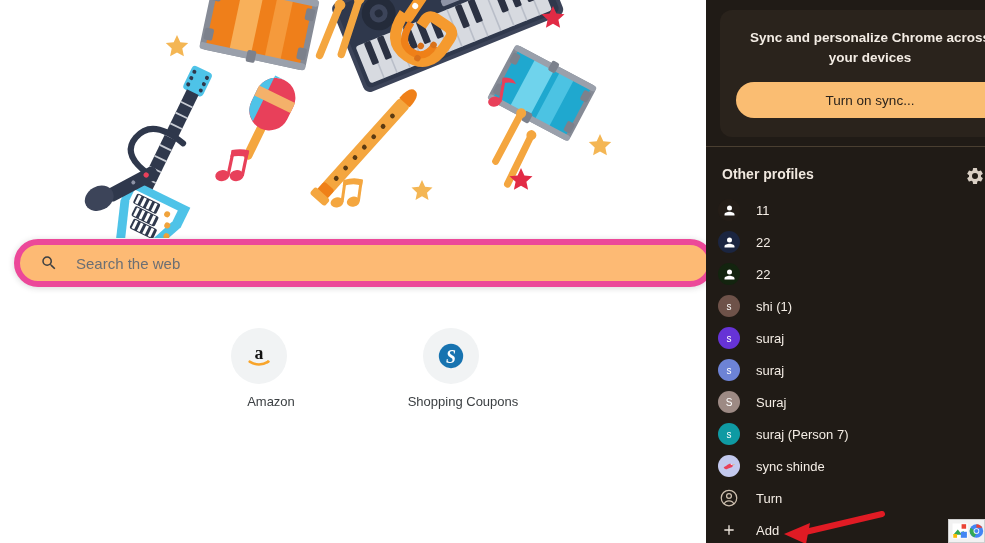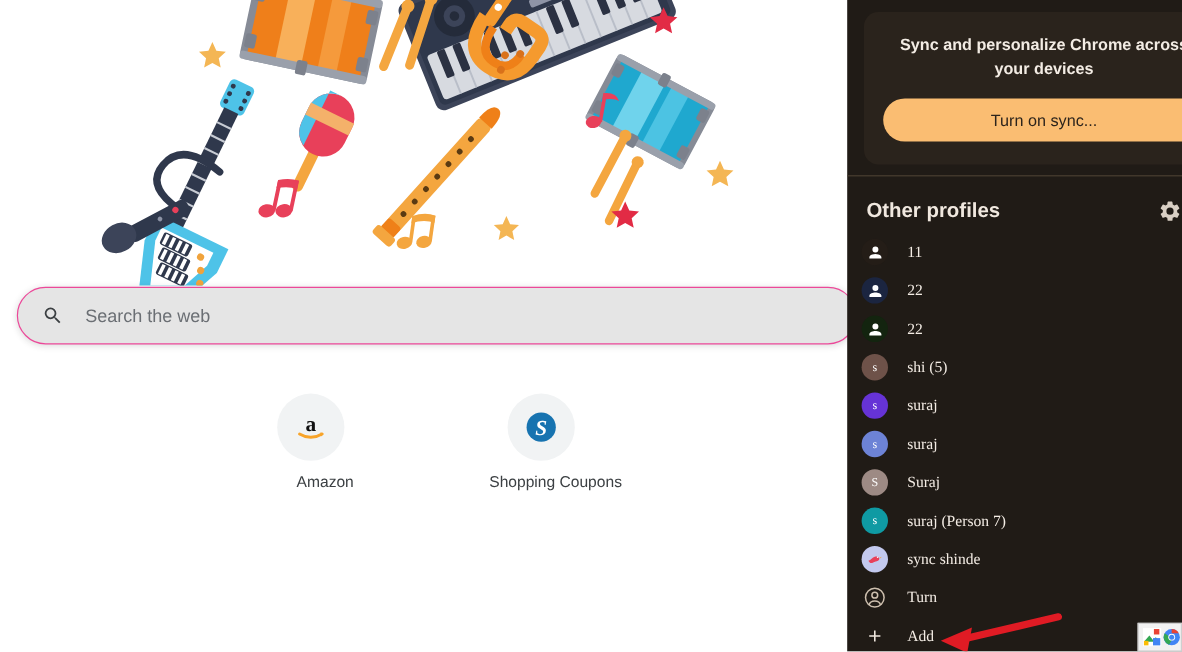--- a/index.html
+++ b/index.html
@@ -21,22 +21,22 @@
   .hero {
     position: absolute; left: 0; top: 0; width: 710px; height: 238px;
     overflow: hidden;
   }
   .hero svg { position: absolute; left: 0; top: 0; }
 
   
   .searchbar {
     position: absolute; left: 14px; top: 239px;
     width: 700px; height: 48px;
-    background: #e5e5e5;
-    border: 1px solid #ec4899;
+    background: #fdba74;
+    border: 6px solid #ec4899;
     border-radius: 24px;
     box-shadow: 0 1px 6px rgba(32,33,36,.18);
     display: flex; align-items: center;
   }
   .search-icon { margin-left: 20px; margin-right: 18px; display: flex; }
   .search-input {
     border: 0; outline: 0; background: transparent;
     font-family: "Liberation Sans", sans-serif;
     font-size: 15px; color: #3c4043; width: 560px;
   }
@@ -85,30 +85,30 @@
     font-family: "Liberation Sans", sans-serif;
     cursor: pointer;
   }
   .divider {
     position: absolute; left: 0; top: 146px; width: 279px; height: 1px;
     background: #4a3f31;
   }
 
   .section-head {
     position: absolute; left: 16px; top: 166px;
-    color: #f0e8df; font-size: 17px; font-weight: bold;
+    color: #f0e8df; font-size: 14px; font-weight: bold;
   }
   .gear {
     position: absolute; right: 0px; top: 166px;
   }
 
   .plist { position: absolute; left: 0; top: 194px; width: 279px; }
   .prow {
     display: flex; align-items: center;
-    height: 32px; padding-left: 12px; cursor: pointer; font-family: Liberation Serif, serif;
+    height: 32px; padding-left: 12px; cursor: pointer;
   }
   .avatar {
     width: 22px; height: 22px; border-radius: 50%;
     display: flex; align-items: center; justify-content: center;
     flex: 0 0 22px;
     color: #ffffff; font-size: 10px;
   }
   .pname {
     margin-left: 16px; color: #f4ede5; font-size: 13px;
     white-space: nowrap;
@@ -456,21 +456,21 @@
             <path fill="#ffffff" d="M12 12a4 4 0 1 0 0-8 4 4 0 0 0 0 8zm0 2c-3.3 0-8 1.7-8 4v2h16v-2c0-2.3-4.7-4-8-4z"></path>
           </svg>
         </div>
         <div class="pname">22</div>
       </div>
 
       <div class="prow">
         <div class="avatar" style="background:#6e5249">
           <span>s</span>
         </div>
-        <div class="pname">shi (5)</div>
+        <div class="pname">shi (1)</div>
       </div>
 
       <div class="prow">
         <div class="avatar" style="background:#6633d6">
           <span>s</span>
         </div>
         <div class="pname">suraj</div>
       </div>
 
       <div class="prow">

